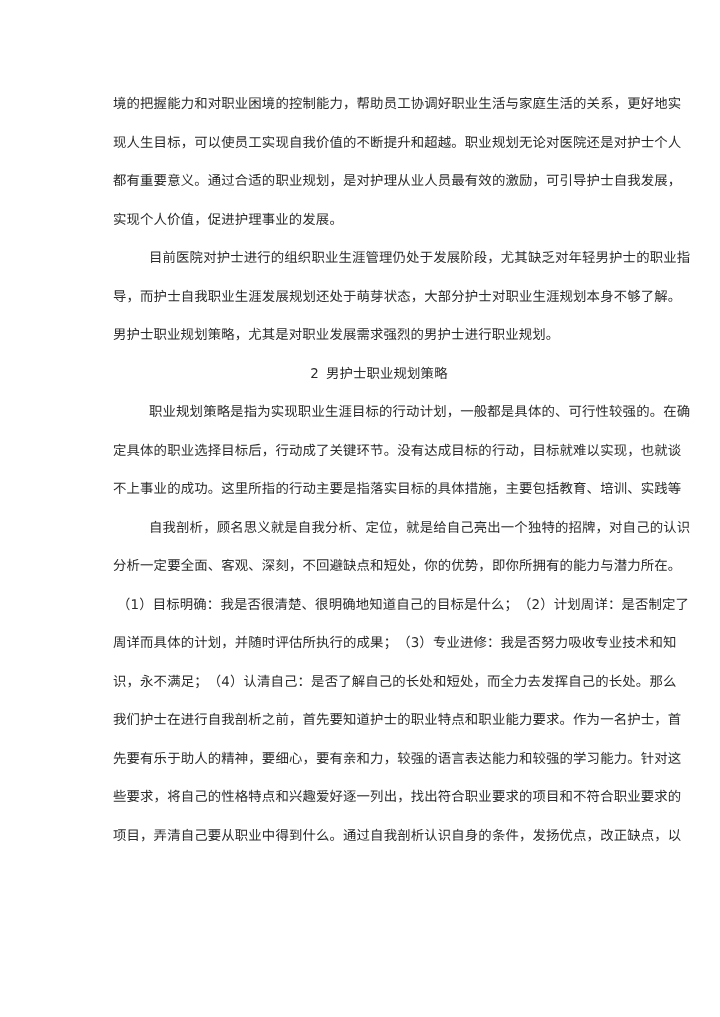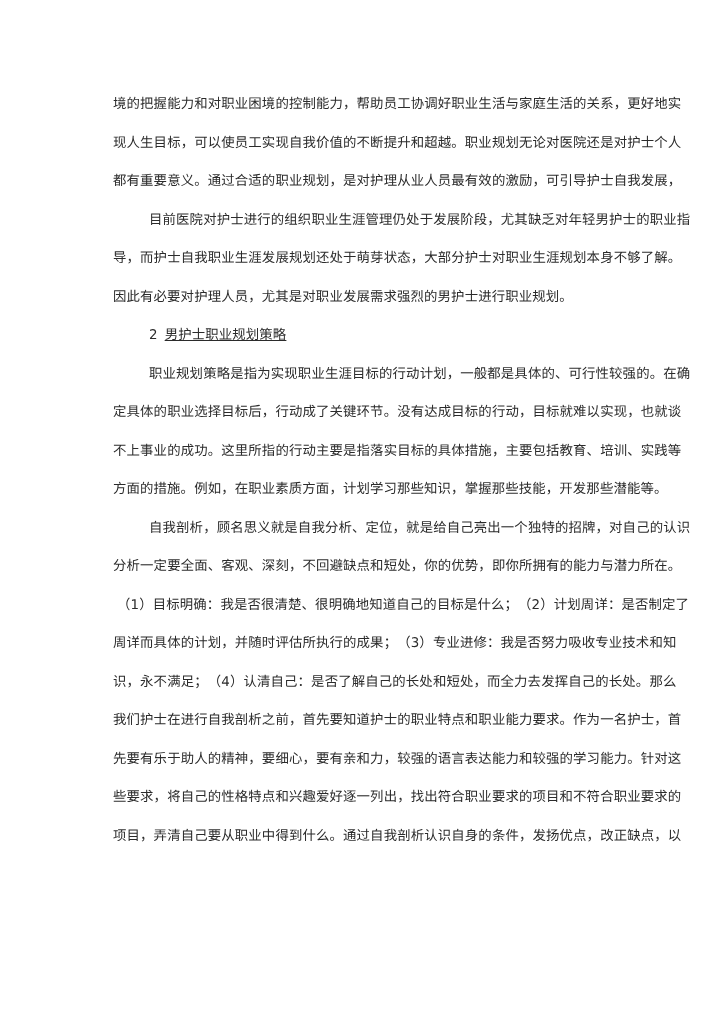--- a/index.html
+++ b/index.html
@@ -64,22 +64,21 @@
     padding-left: 36px;
   }
   .line.indent.justify > span:first-child {
     margin-left: 0;
   }
 
   
   .heading {
     padding-left: 36px;
     display: block;
-    text-align: left;
-    text-decoration: underline;
+    text-align: center;
   }
   .heading .num {
     display: inline-block;
     margin-right: 7px;
   }
 
   
   .line.paren {
     padding-left: 4px;
   }
@@ -216,20 +215,21 @@
           <span>引</span>
           <span>导</span>
           <span>护</span>
           <span>士</span>
           <span>自</span>
           <span>我</span>
           <span>发</span>
           <span>展</span>
           <span>，</span>
       </div>
+      <div class="line flush">实现个人价值，促进护理事业的发展。</div>
     </div>
 
     <div>
       <div class="line justify indent">
         <span>目</span>
           <span>前</span>
           <span>医</span>
           <span>院</span>
           <span>对</span>
           <span>护</span>
@@ -305,21 +305,21 @@
           <span>规</span>
           <span>划</span>
           <span>本</span>
           <span>身</span>
           <span>不</span>
           <span>够</span>
           <span>了</span>
           <span>解</span>
           <span>。</span>
       </div>
-      <div class="line flush">因此有必要对护理人员，尤其是对职业发展需求强烈的男护士进行职业规划。</div>
+      <div class="line flush">男护士职业规划策略，尤其是对职业发展需求强烈的男护士进行职业规划。</div>
     </div>
 
     <div class="line heading">
       <span class="num">2</span><span>男护士职业规划策略</span>
     </div>
 
     <div>
       <div class="line justify indent">
         <span>职</span>
           <span>业</span>
@@ -443,21 +443,20 @@
           <span>教</span>
           <span>育</span>
           <span>、</span>
           <span>培</span>
           <span>训</span>
           <span>、</span>
           <span>实</span>
           <span>践</span>
           <span>等</span>
       </div>
-      <div class="line flush">方面的措施。例如，在职业素质方面，计划学习那些知识，掌握那些技能，开发那些潜能等。</div>
     </div>
 
 
     <div>
       <div class="line justify indent">
         <span>自</span>
           <span>我</span>
           <span>剖</span>
           <span>析</span>
           <span>，</span>

